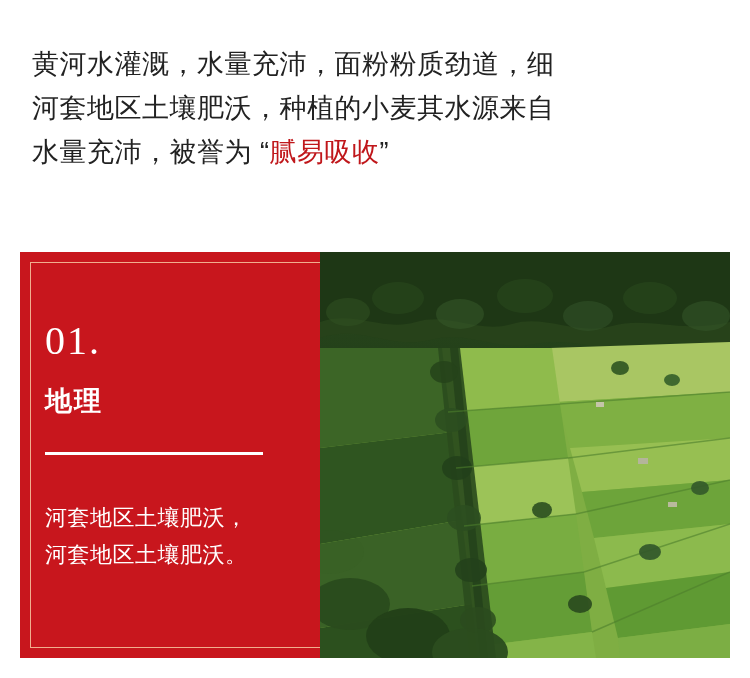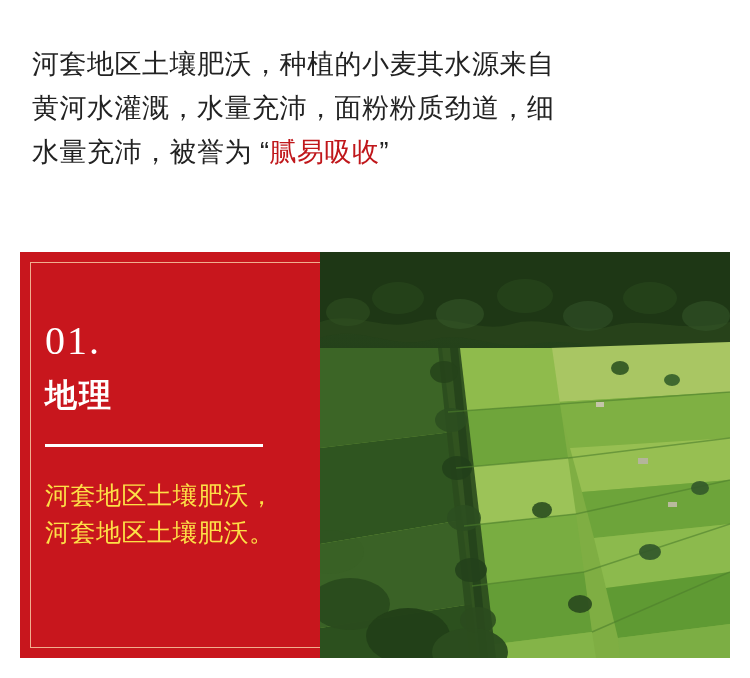--- a/index.html
+++ b/index.html
@@ -68,39 +68,40 @@
     color: #ffffff;
   }
   .num {
     font-size: 40px;
     line-height: 46px;
     font-family: "Liberation Serif", serif;
     letter-spacing: 2px;
     color: #ffffff;
   }
   .sub {
-    margin-top: 12px;
-    font-size: 32px;
+    margin-top: 20px;
+    font-size: 27px;
     line-height: 38px;
     font-weight: bold;
     color: #ffffff;
     letter-spacing: 2px;
+    font-family: Liberation Mono, monospace;
   }
   .rule {
     margin-top: 30px;
     width: 218px;
     height: 3px;
     background: #ffffff;
   }
   .desc {
-    margin-top: 30px;
+    margin-top: 44px;
     width: 258px;
-    font-size: 25px;
+    font-size: 22px;
     line-height: 37px;
-    color: #fde047;
+    color: #ffffff;
     letter-spacing: 0.5px;
   }
 
   
   .banner-photo {
     position: absolute;
     left: 300px;
     top: 0;
     width: 410px;
     height: 406px;
@@ -111,22 +112,22 @@
     width: 410px;
     height: 406px;
   }
 </style>
 </head>
 <body>
 
 <div class="page">
 
   <div class="intro">
+    <div>黄河水灌溉，水量充沛，面粉粉质劲道，细</div>
     <div>河套地区土壤肥沃，种植的小麦其水源来自</div>
-    <div>黄河水灌溉，水量充沛，面粉粉质劲道，细</div>
     <div><span>水量充沛，被誉为 “</span><span class="hl">腻易吸收</span><span>”</span></div>
   </div>
 
   <div class="banner">
 
     <div class="banner-inner-border"></div>
 
     <div class="banner-left">
       <div class="num">01.</div>
       <div class="sub">地理</div>

